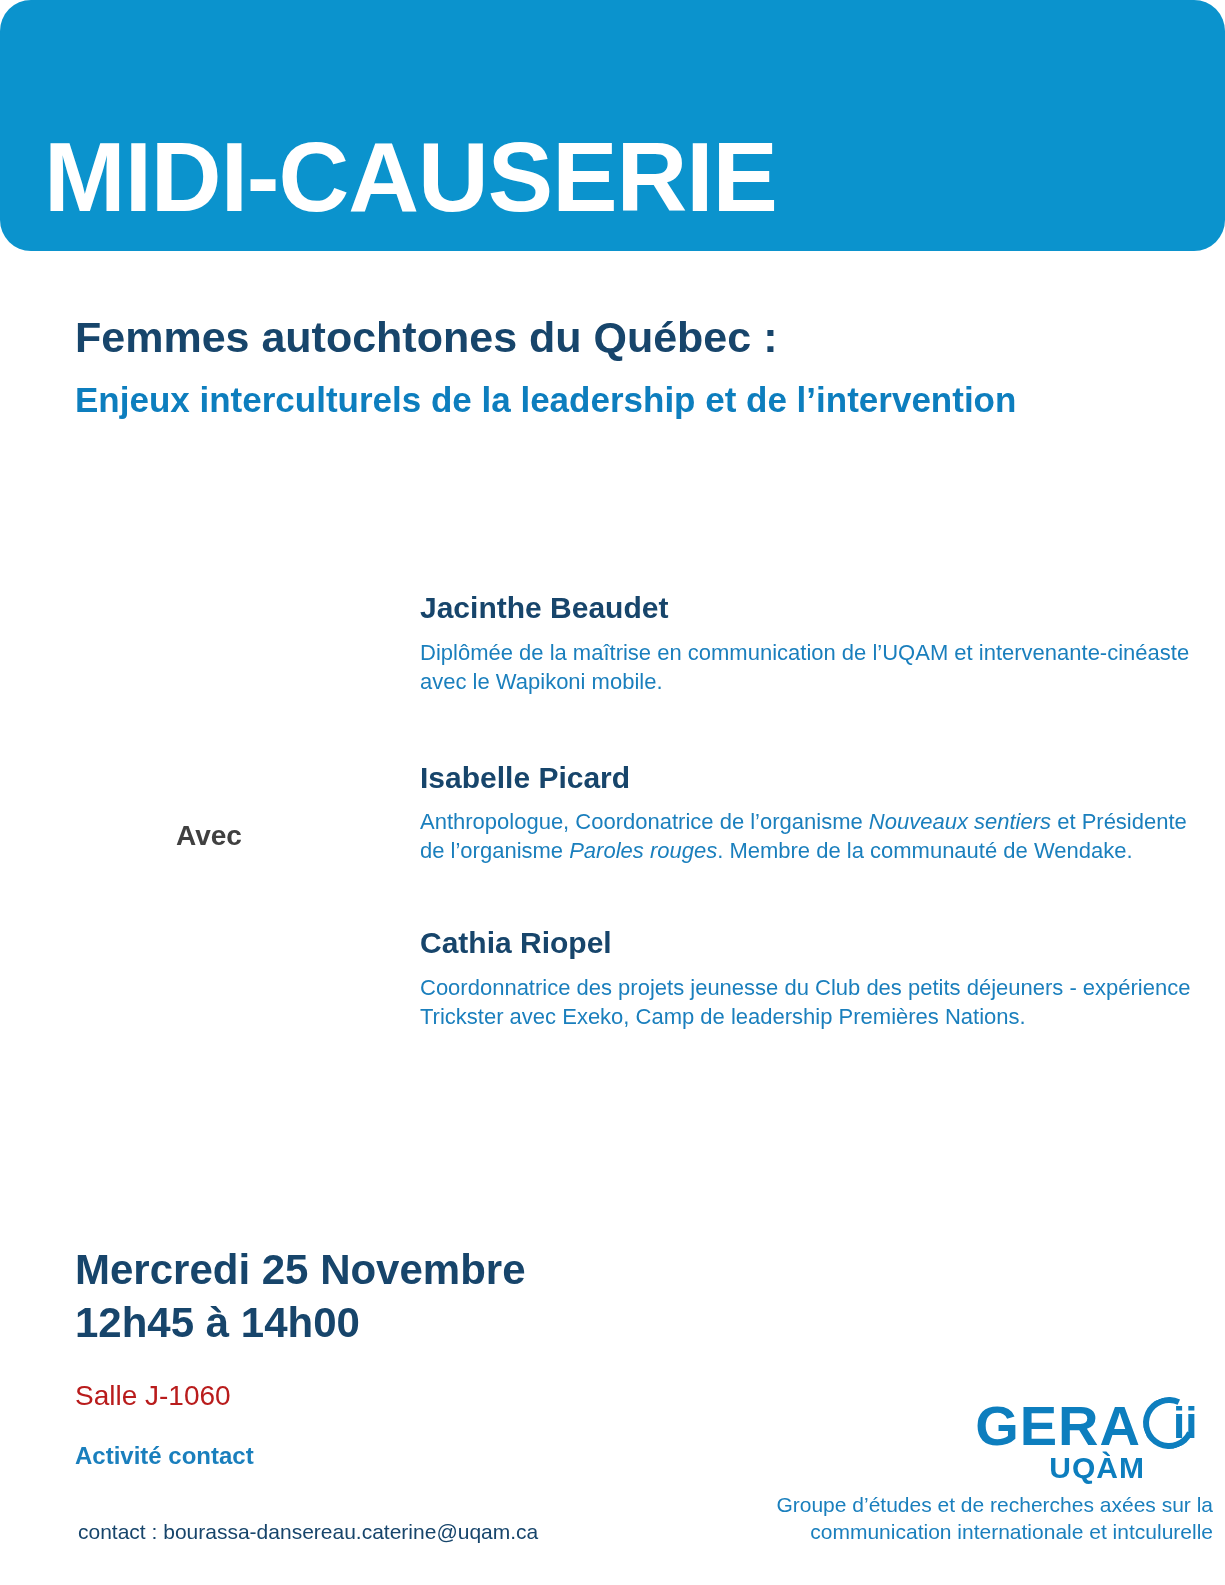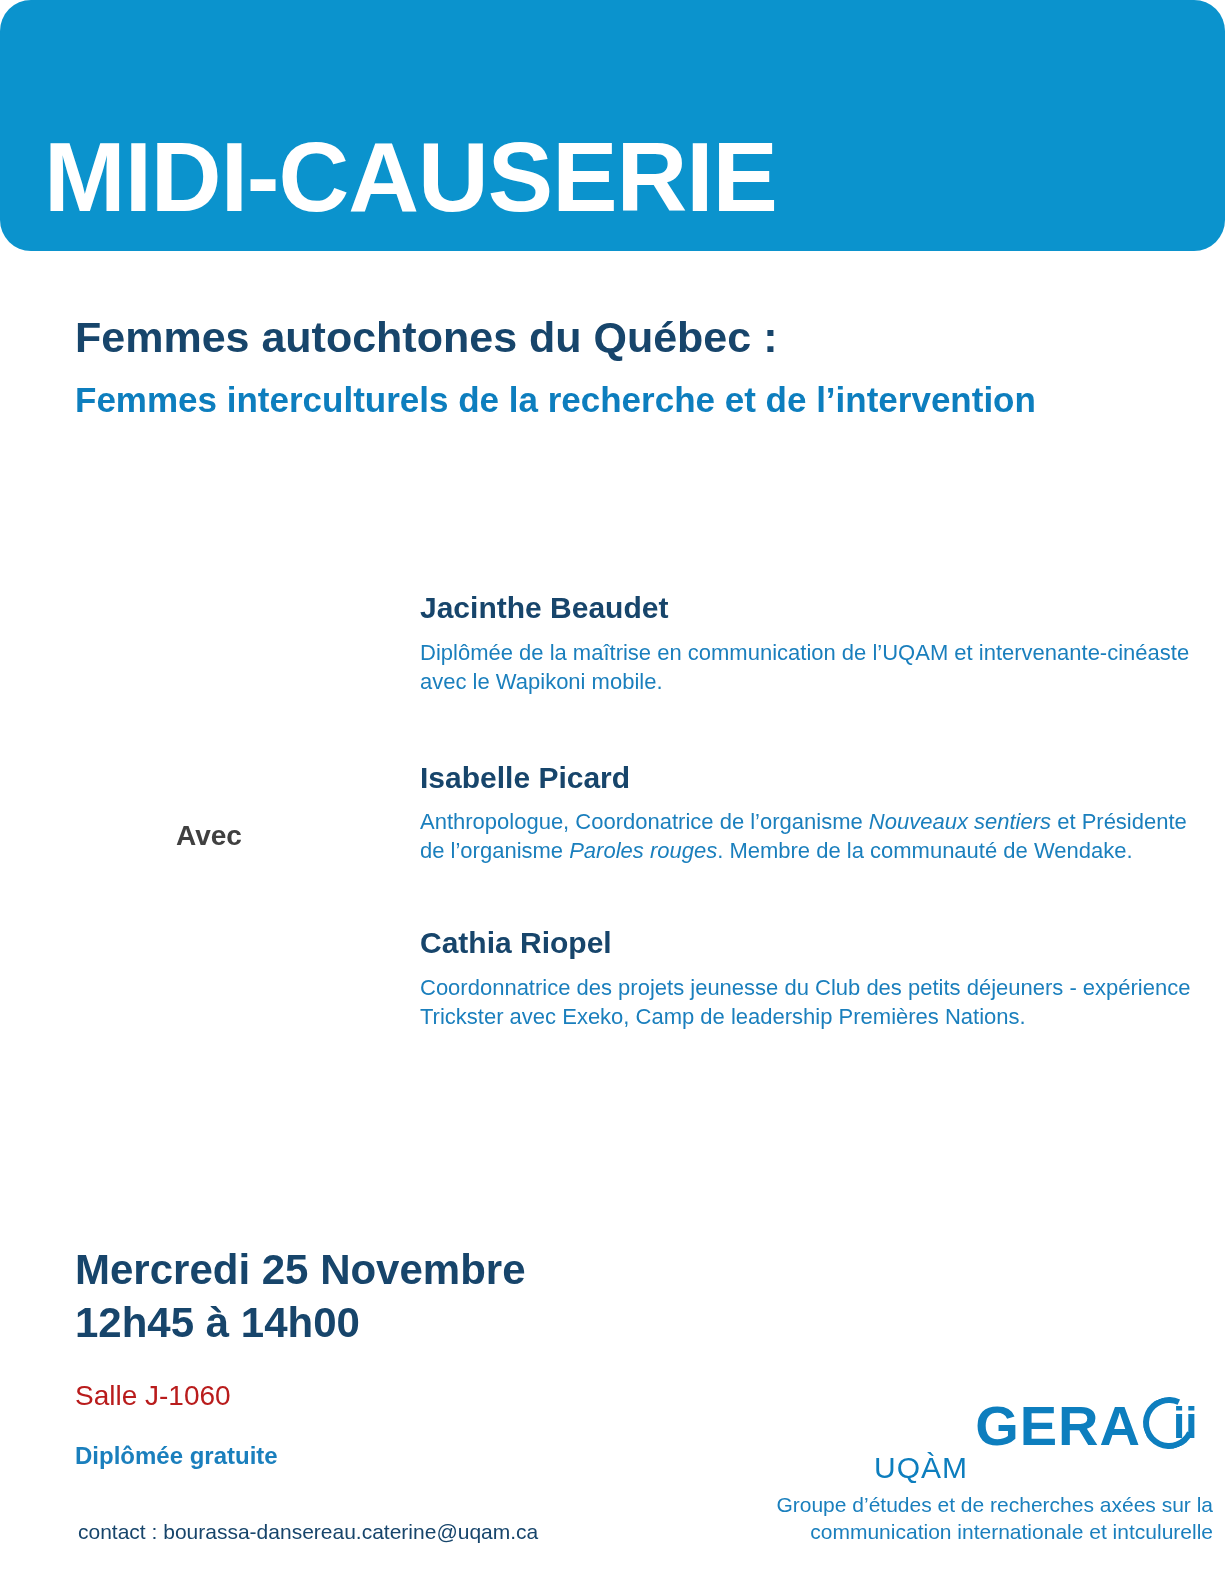--- a/index.html
+++ b/index.html
@@ -177,47 +177,47 @@
     position: absolute;
     left: 30px;
     top: 6px;
     font-size: 44px;
     font-weight: bold;
     color: #0d7ebe;
     line-height: 1;
   }
   .logo-uqam {
     font-size: 30px;
-    font-weight: normal;
+    font-weight: bold;
     color: #0d7ebe;
     letter-spacing: 1px;
     margin-top: -6px;
     margin-right: 72px;
-    text-align: center;
+    text-align: right;
   }
   .logo-tagline {
     font-size: 21px;
     color: #1a7fbd;
     line-height: 1.3;
     margin-top: 6px;
     text-align: right;
     padding-right: 4px;
   }
 </style>
 </head>
 <body>
 
 <div class="poster">
 
   <div class="header-band">
     <div class="header-title">MIDI-CAUSERIE</div>
   </div>
 
   <div class="main-title">Femmes autochtones du Québec :</div>
-  <div class="subtitle">Femmes interculturels de la recherche et de l’intervention</div>
+  <div class="subtitle">Enjeux interculturels de la leadership et de l’intervention</div>
 
   <div class="avec-label">Avec</div>
 
   <div class="speakers">
 
     <div class="speaker">
       <div class="speaker-name">Jacinthe Beaudet</div>
       <div class="speaker-desc">Diplômée de la maîtrise en communication de l’UQAM et intervenante-cinéaste avec le Wapikoni mobile.</div>
     </div>
 
@@ -236,21 +236,21 @@
     </div>
 
   </div>
 
   <div class="date-block">
     <div>Mercredi 25 Novembre</div>
     <div>12h45 à 14h00</div>
   </div>
 
   <div class="room">Salle J-1060</div>
-  <div class="free">Diplômée gratuite</div>
+  <div class="free">Activité contact</div>
   <div class="contact">contact : bourassa-dansereau.caterine@uqam.ca</div>
 
   <div class="logo-block">
     <div class="logo-row">
       <span class="logo-gera">GERA</span>
       <span class="logo-mark">
         <span class="ring"></span>
         <span class="ii">ii</span>
       </span>
     </div>

